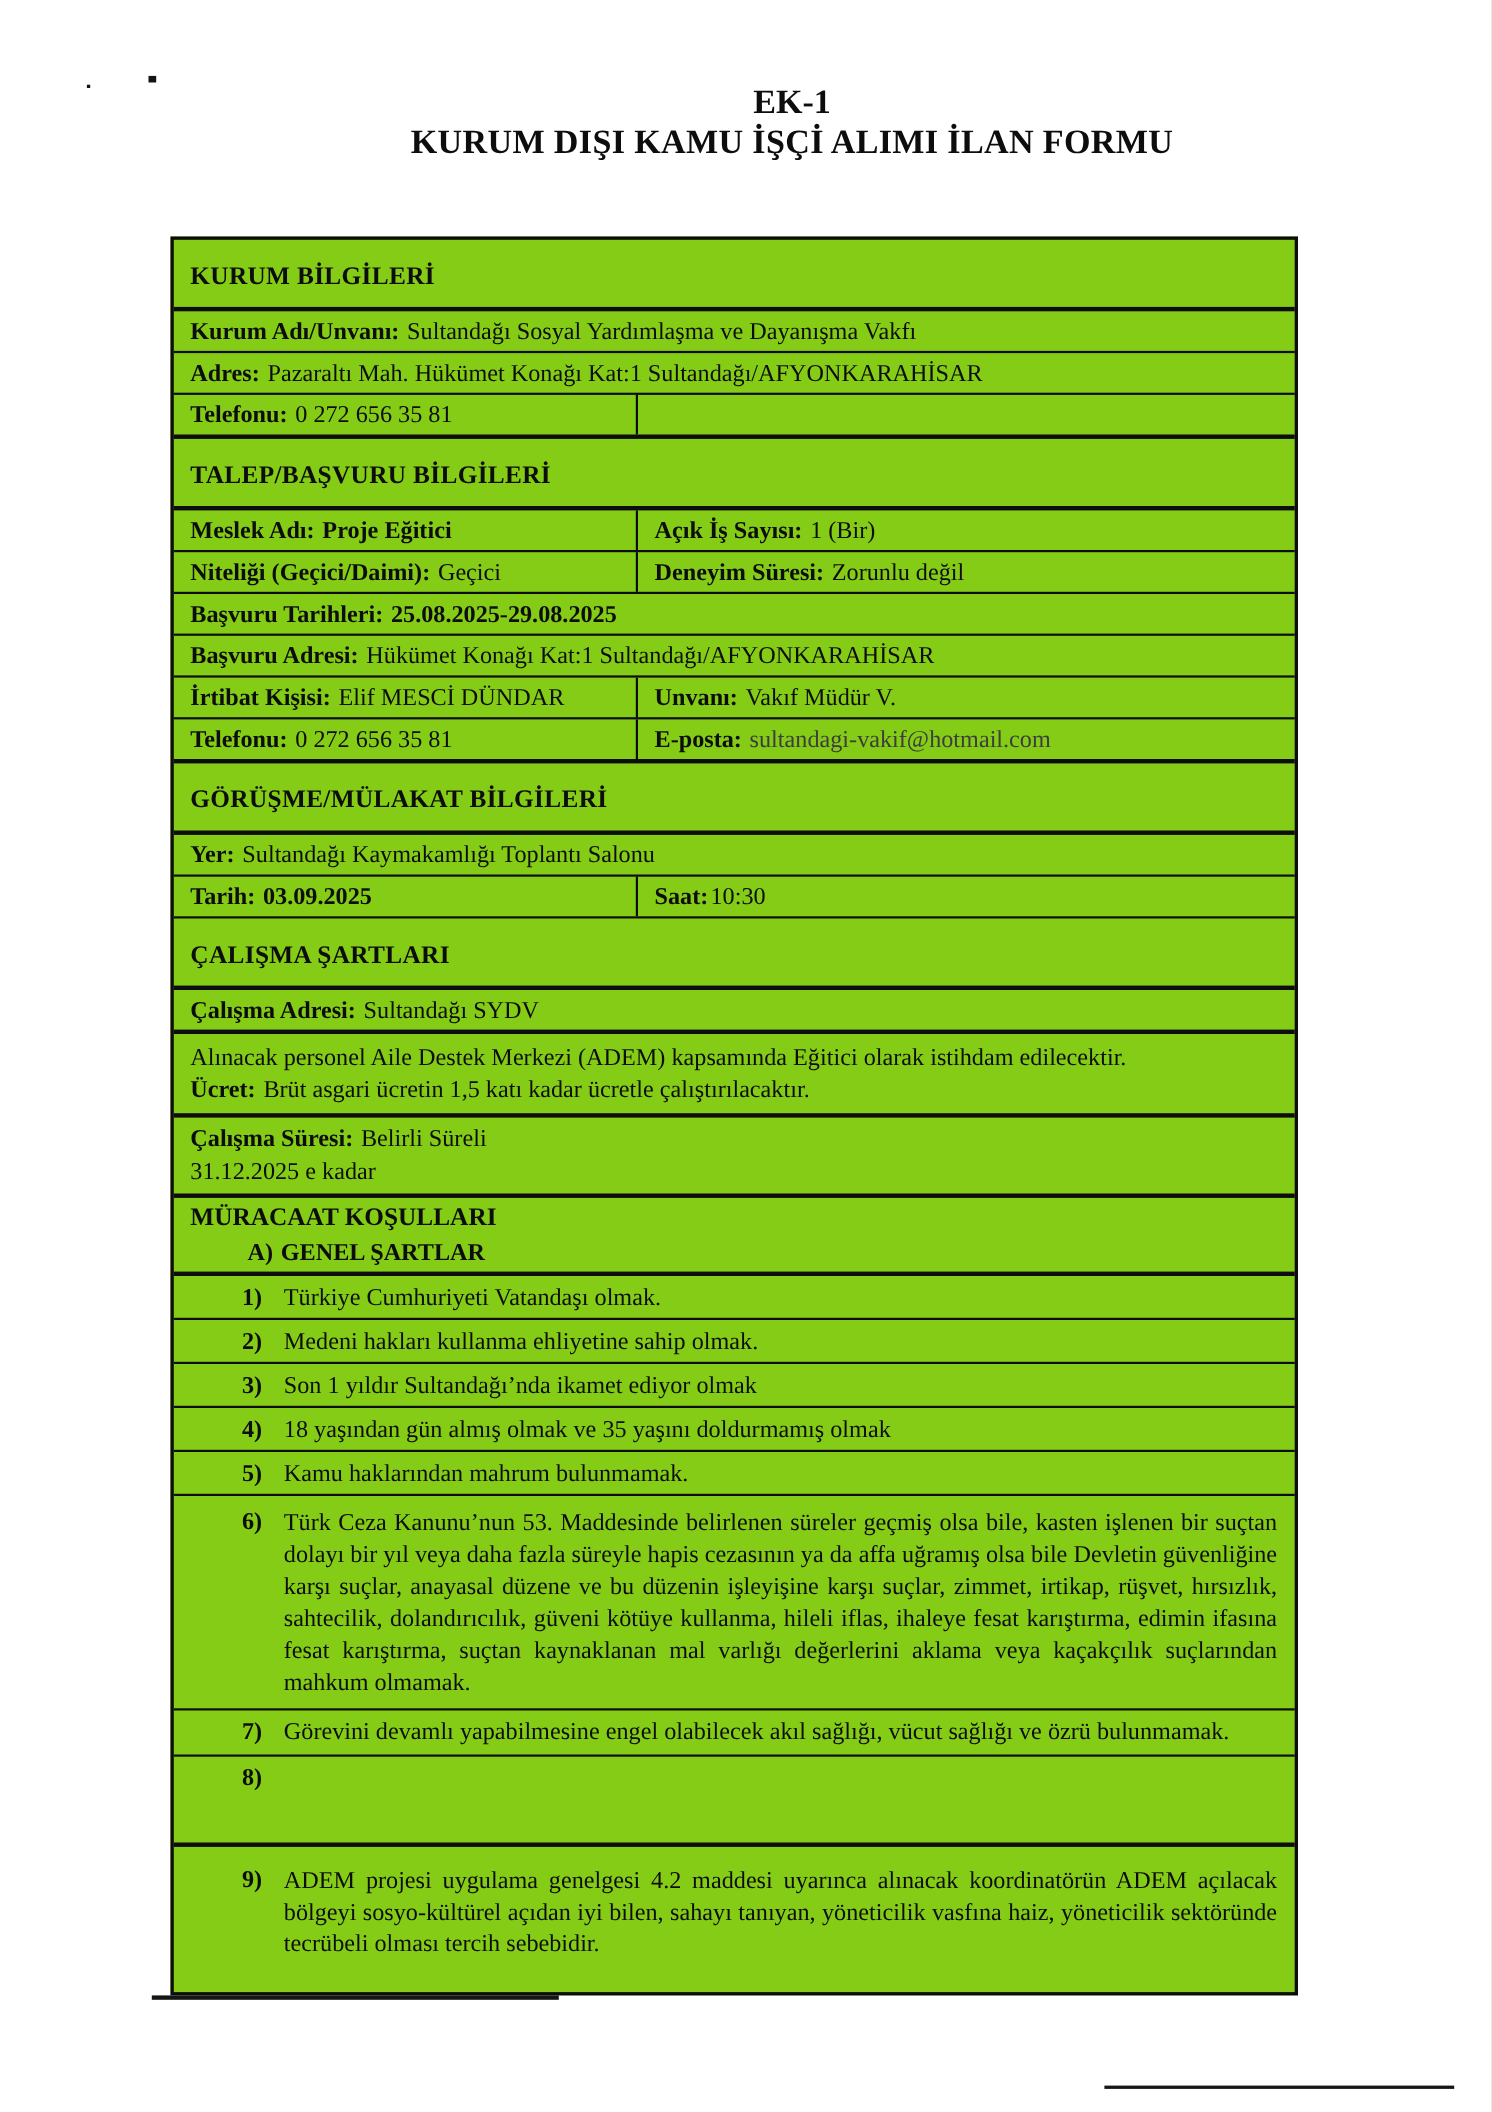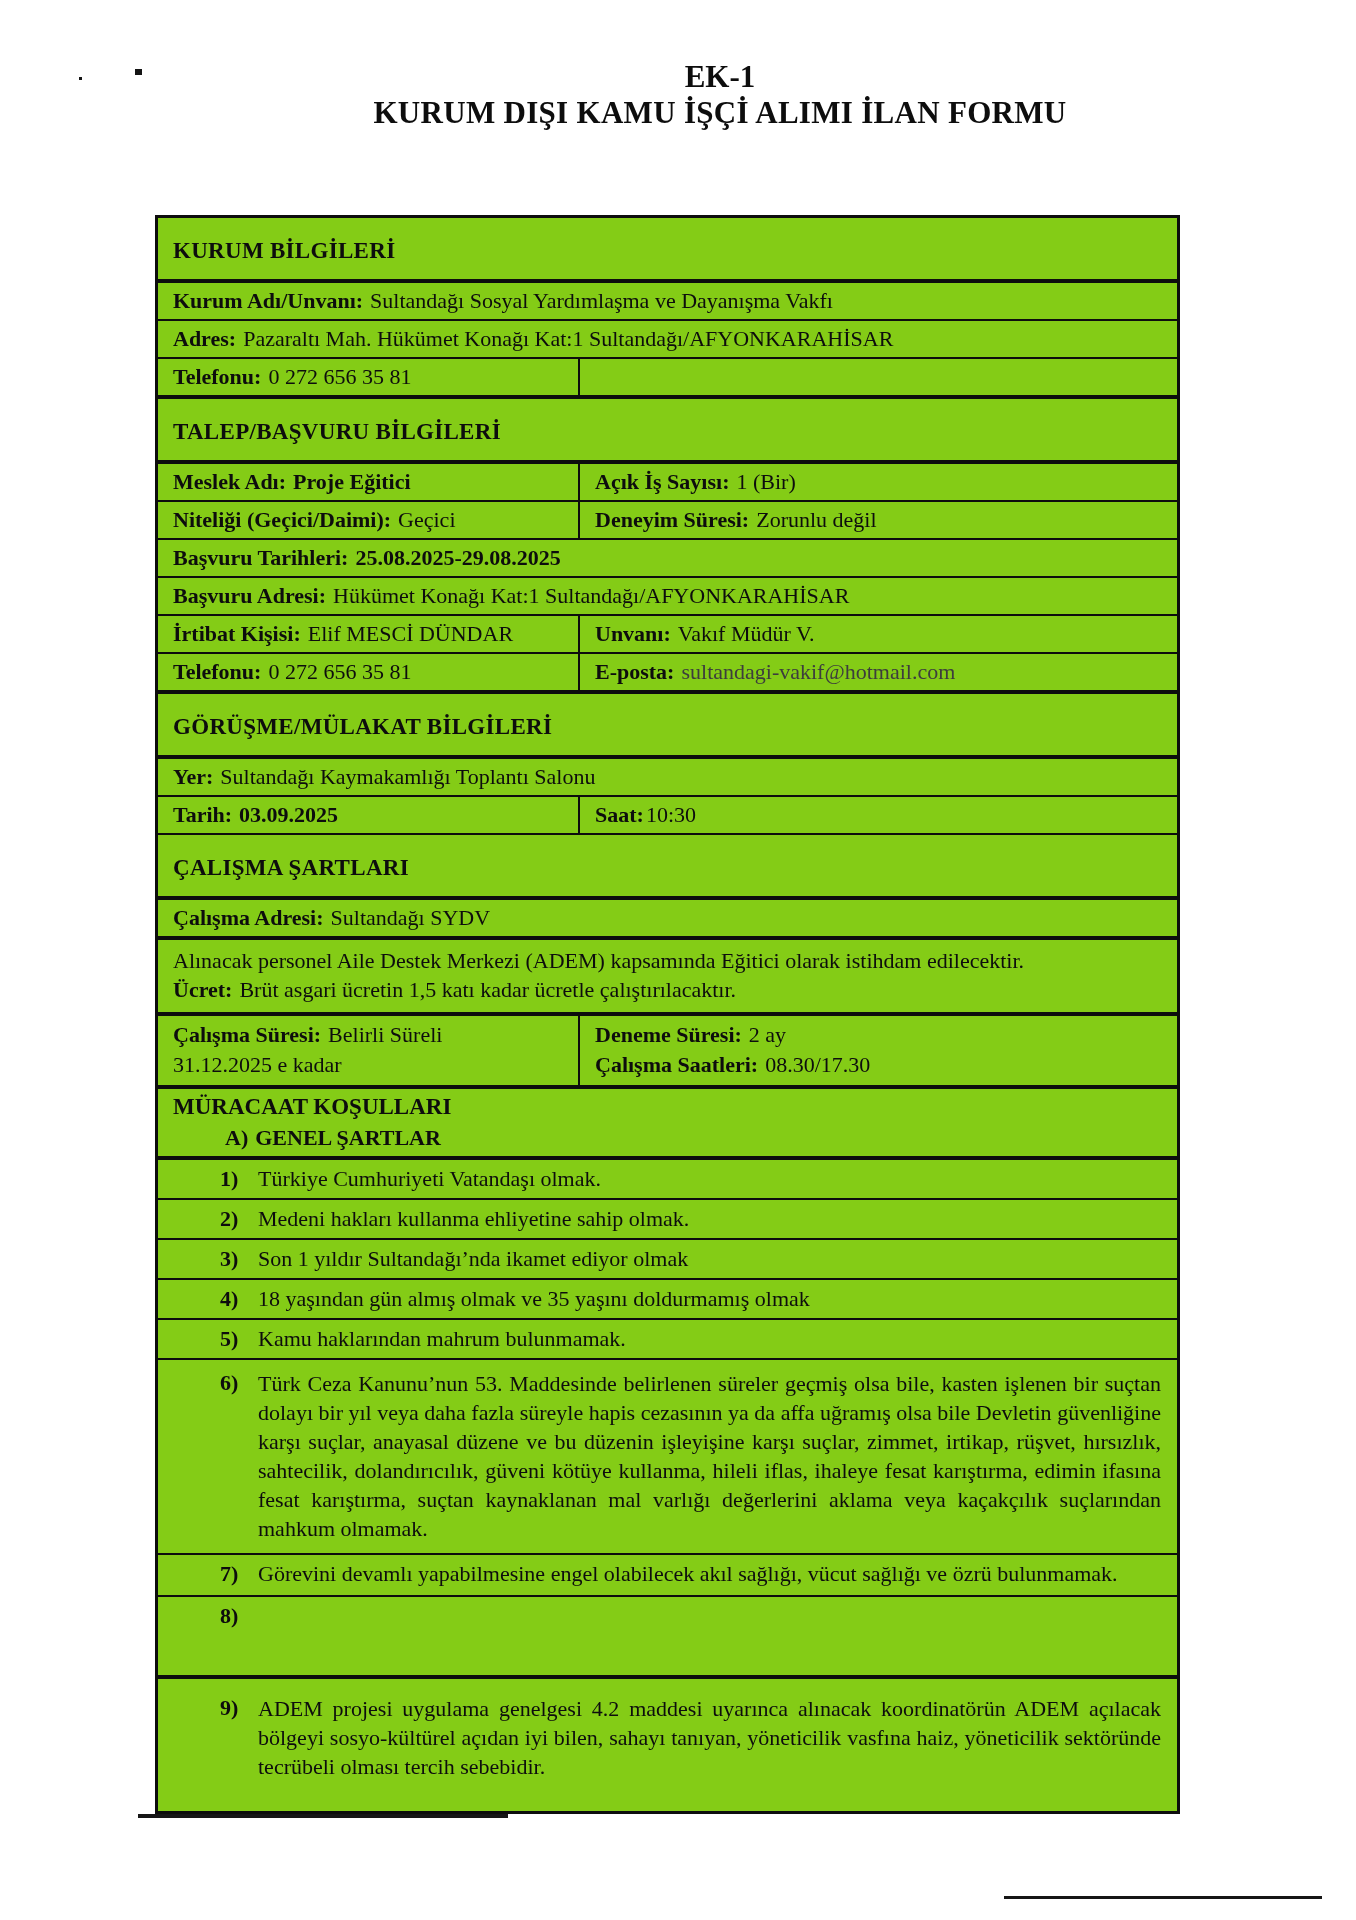--- a/index.html
+++ b/index.html
@@ -1,21 +1,21 @@
 <!DOCTYPE html>
 <html><head>
 <meta charset="utf-8">
 <style>
   html,body { margin:0; padding:0; background:#e8e8e8; }
   .page {
     position:relative; width:1356px; height:1920px; background:#ffffff;
     font-family:"Liberation Serif","DejaVu Serif",serif; color:#0d0d0d;
     overflow:hidden; margin:0 auto;
   }
-  .titles { position:absolute; top:60px; left:85px; width:1270px; text-align:center; font-weight:700;font-family:Liberation Serif, serif; }
+  .titles { position:absolute; top:76px; left:85px; width:1270px; text-align:center; font-weight:700;font-family:Liberation Serif, serif; }
   .t1 { font-size:31px; line-height:34px; }
   .t2 { font-size:31px; line-height:34px; margin-top:2px; letter-spacing:0.3px; }
 
   .form-table {
     position:absolute; left:155px; top:215px; width:1025px;
     border:3px solid #0d0d0d; box-sizing:border-box; background:#84cc16;
   }
   .form-table::after { 
     content:""; position:absolute; left:-20px; bottom:-7px; width:370px; height:4px; background:#161616;
   }
@@ -153,28 +153,20 @@
         <span class="lbl">Ücret:</span><span class="val">Brüt asgari ücretin 1,5 katı kadar ücretle çalıştırılacaktır.</span>
       </div>
     </div>
     <div class="row cols tworow thick">
       <div class="cell l">
         <div>
           <span class="lbl">Çalışma Süresi:</span><span class="val">Belirli Süreli</span>
         </div>
         <div class="val">31.12.2025 e kadar</div>
       </div>
-      <div class="cell r">
-        <div>
-          <span class="lbl">Deneme Süresi:</span><span class="val">2 ay</span>
-        </div>
-        <div>
-          <span class="lbl">Çalışma Saatleri:</span><span class="val">08.30/17.30</span>
-        </div>
-      </div>
     </div>
 
     <div class="row thick">
       <div class="mhead">MÜRACAAT KOŞULLARI</div>
       <div class="msub">
         <span class="lbl">A)</span><span>GENEL ŞARTLAR</span>
       </div>
     </div>
 
     <div class="row item thick">

